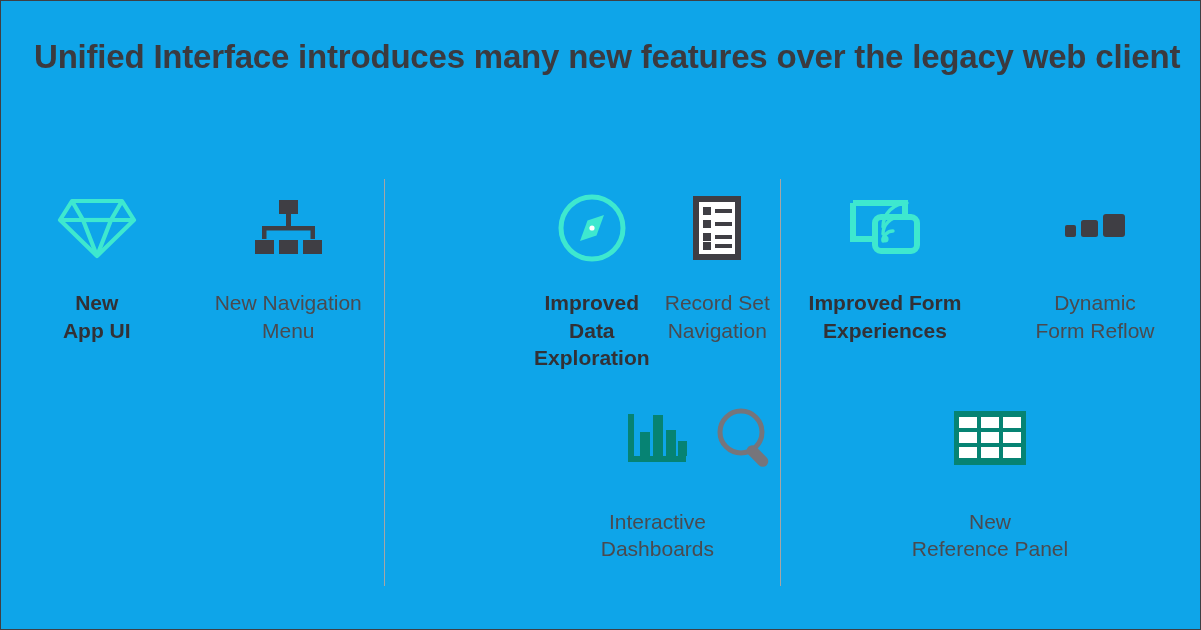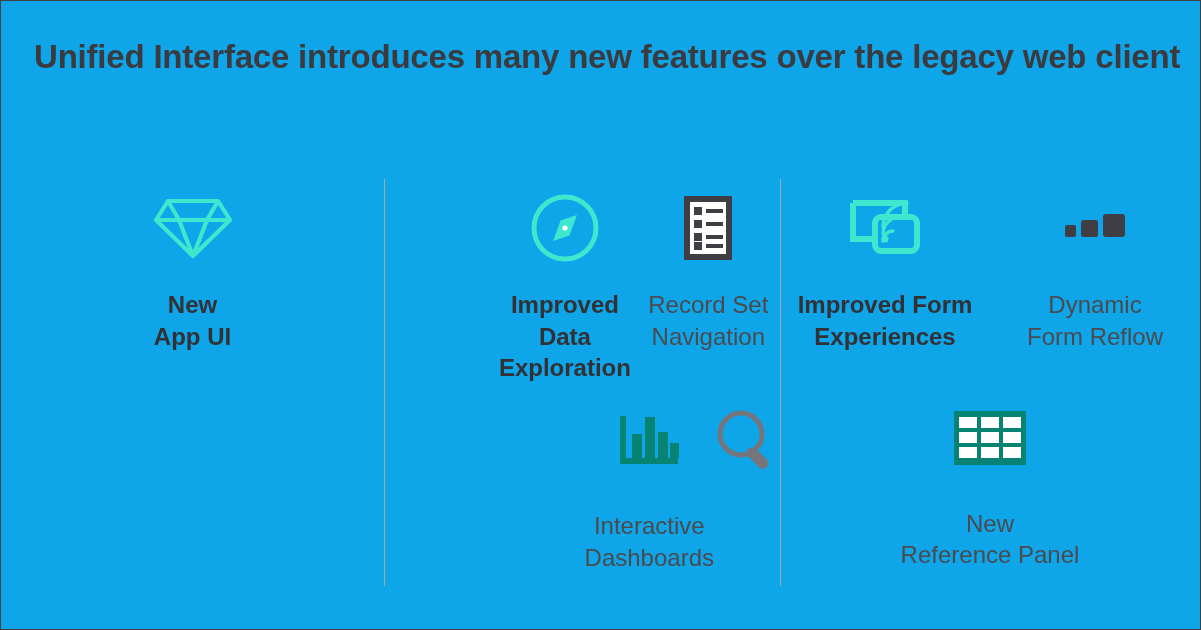--- a/index.html
+++ b/index.html
@@ -80,21 +80,21 @@
     height: 118px;
     display: flex;
     align-items: center;
     justify-content: center;
   }
   .row-b .icon-box { height: 112px; }
 
   .cell-label {
     text-align: center;
     color: #3b3a3f;
-    font-size: 24px;
+    font-size: 21px;
     line-height: 1.32;
     white-space: pre-line;
   }
   .cell-label.bold {
     font-weight: bold;
     color: #323136;
   }
   .cell-label.regular {
     font-weight: 400;
     color: #4a4a4f;
@@ -129,20 +129,38 @@
                 <path d="M16 6 L27 25 L41 61"></path>
                 <path d="M66 6 L55 25 L41 61"></path>
                 <path d="M27 25 H55"></path>
               </g>
             </svg>
           </div>
           <div class="cell-label bold">New
 App UI</div>
         </div>
 
+        <div class="cell">
+          <div class="icon-box">
+            <svg width="70" height="60" viewBox="0 0 70 60">
+              <g fill="#3f3e44">
+                <rect x="26" y="2" width="19" height="14"></rect>
+                <rect x="33" y="16" width="5" height="16"></rect>
+                <rect x="9" y="28" width="53" height="4.5"></rect>
+                <rect x="9" y="28" width="4.5" height="13"></rect>
+                <rect x="57.5" y="28" width="4.5" height="13"></rect>
+                <rect x="2" y="42" width="19" height="14"></rect>
+                <rect x="26" y="42" width="19" height="14"></rect>
+                <rect x="50" y="42" width="19" height="14"></rect>
+              </g>
+            </svg>
+          </div>
+          <div class="cell-label regular">New Navigation
+Menu</div>
+        </div>
 
       </div>
 
     </div>
 
     <div class="column col-2">
       <div class="divider"></div>
 
       <div class="cell-row row-a">
 

